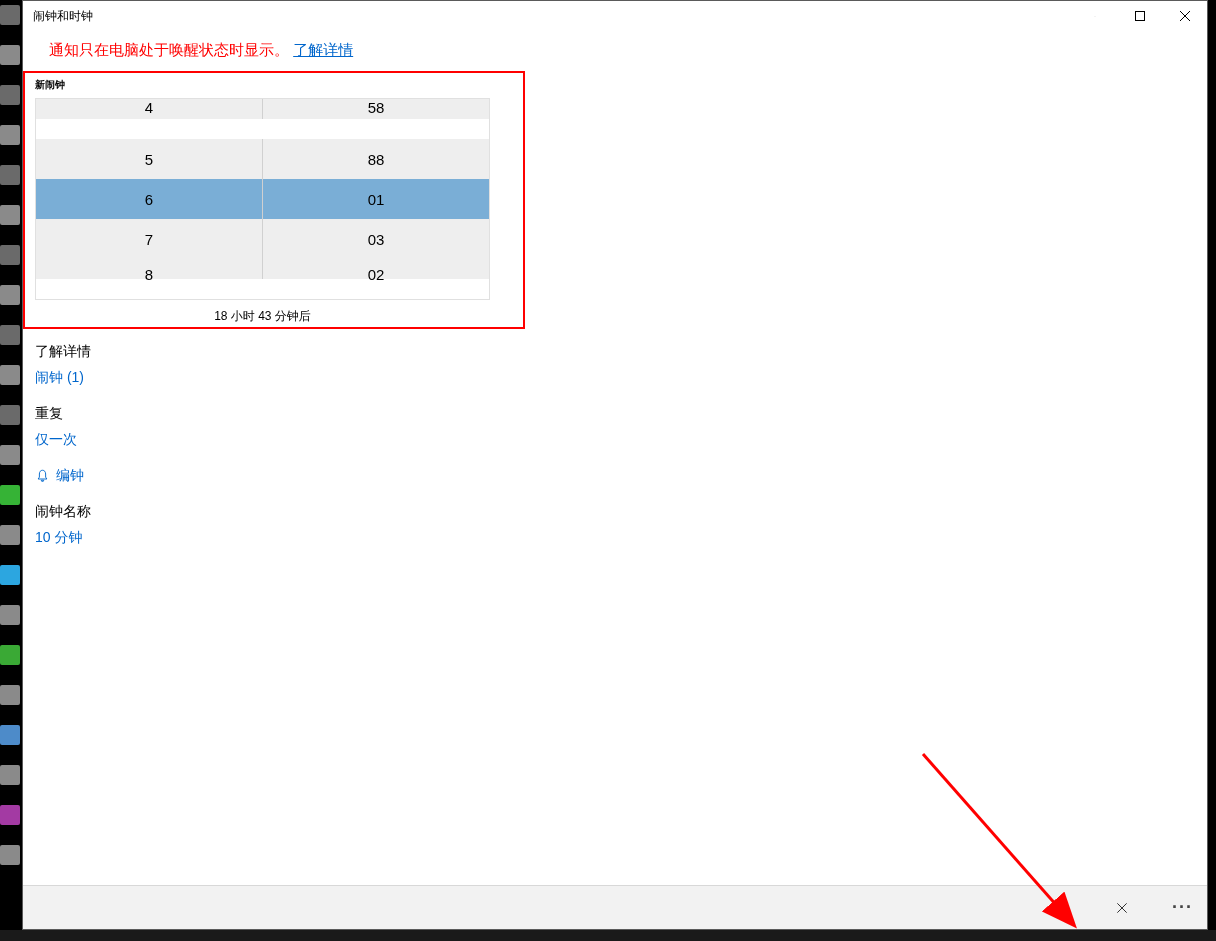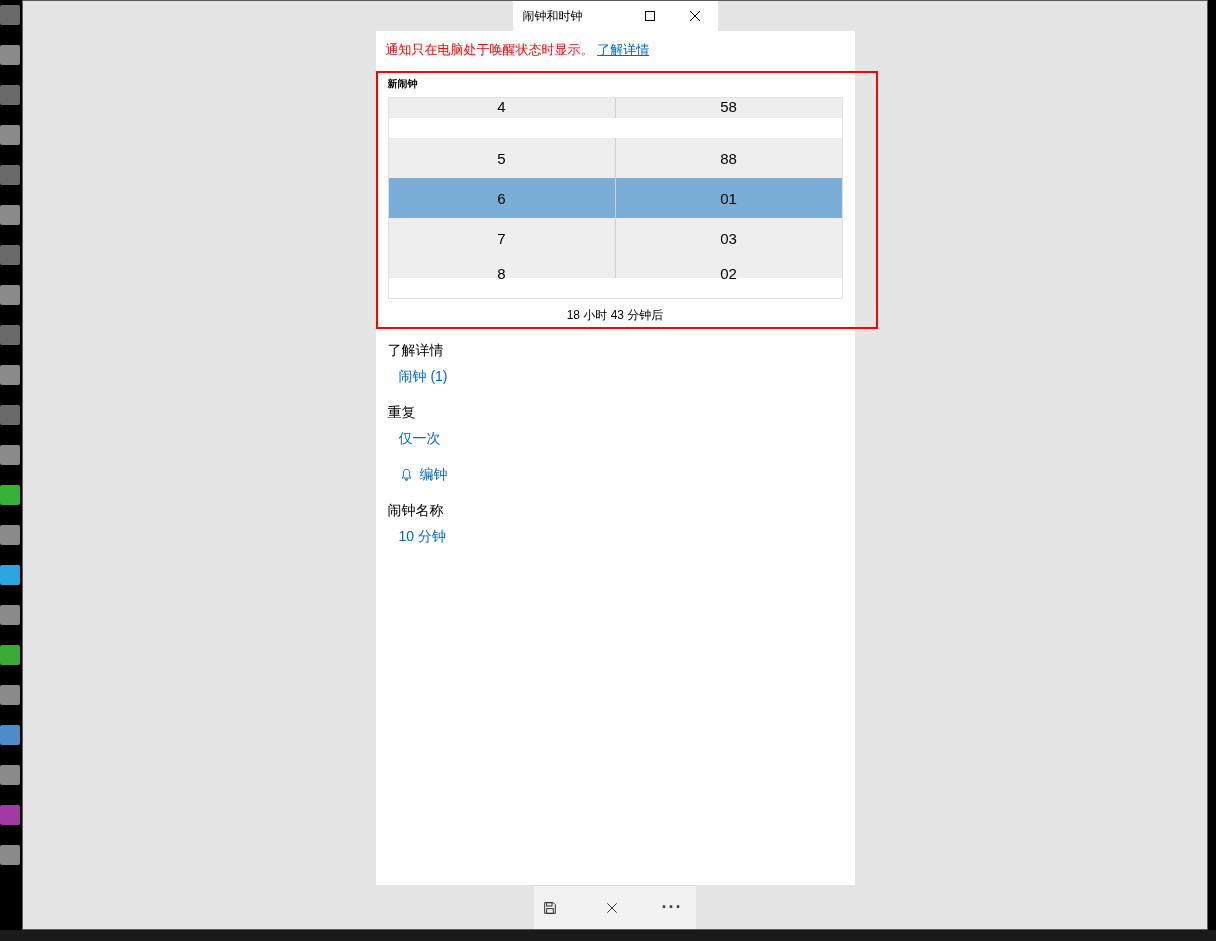--- a/index.html
+++ b/index.html
@@ -44,21 +44,20 @@
     .app-window {
       position: absolute;
       left: 22px;
       top: 0;
       width: 1186px;
       height: 930px;
       background: #e5e5e5;
       border: 1px solid #5a5a5a;
       display: flex;
       flex-direction: column;
-      align-items: center;
     }
     .titlebar {
       height: 30px;
       display: flex;
       align-items: center;
       background: #fff;
       border-bottom: 0;
     }
     .titlebar-title {
       padding-left: 10px;
@@ -81,22 +80,22 @@
     .titlebar-btn.max svg { width: 10px; height: 10px; }
     .titlebar-btn.close svg { width: 10px; height: 10px; }
 
     .content {
       flex: 1;
       padding: 0 0 0 0;
       background: #fff;
       position: relative;
     }
     .notice-line {
-      padding: 10px 10px 10px 10px;
-      font-size: 13px;
+      padding: 10px 10px 10px 26px;
+      font-size: 15px;
     }
     .notice-text { color: #ff0000; }
     .notice-link { color: #0066cc; text-decoration: underline; cursor: pointer; }
 
     .redbox {
       position: absolute;
       left: 0px;
       top: 40px;
       width: 502px;
       height: 258px;
@@ -162,21 +161,20 @@
       color: #000;
       margin-bottom: 8px;
     }
     .field-value {
       font-size: 14px;
       color: #0066cc;
       cursor: pointer;
       display: flex;
       align-items: center;
       gap: 6px;
-      margin-left: 11px;
     }
     .field-value svg {
       width: 15px;
       height: 15px;
     }
 
     .bottom-bar {
       height: 44px;
       border-top: 1px solid #d8d8d8;
       background: #f2f2f2;

